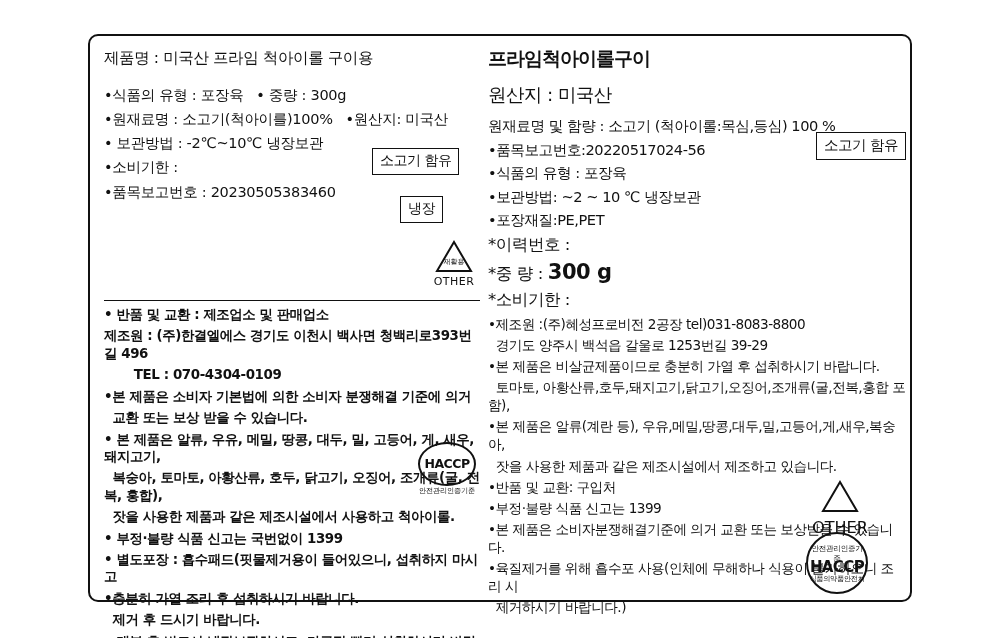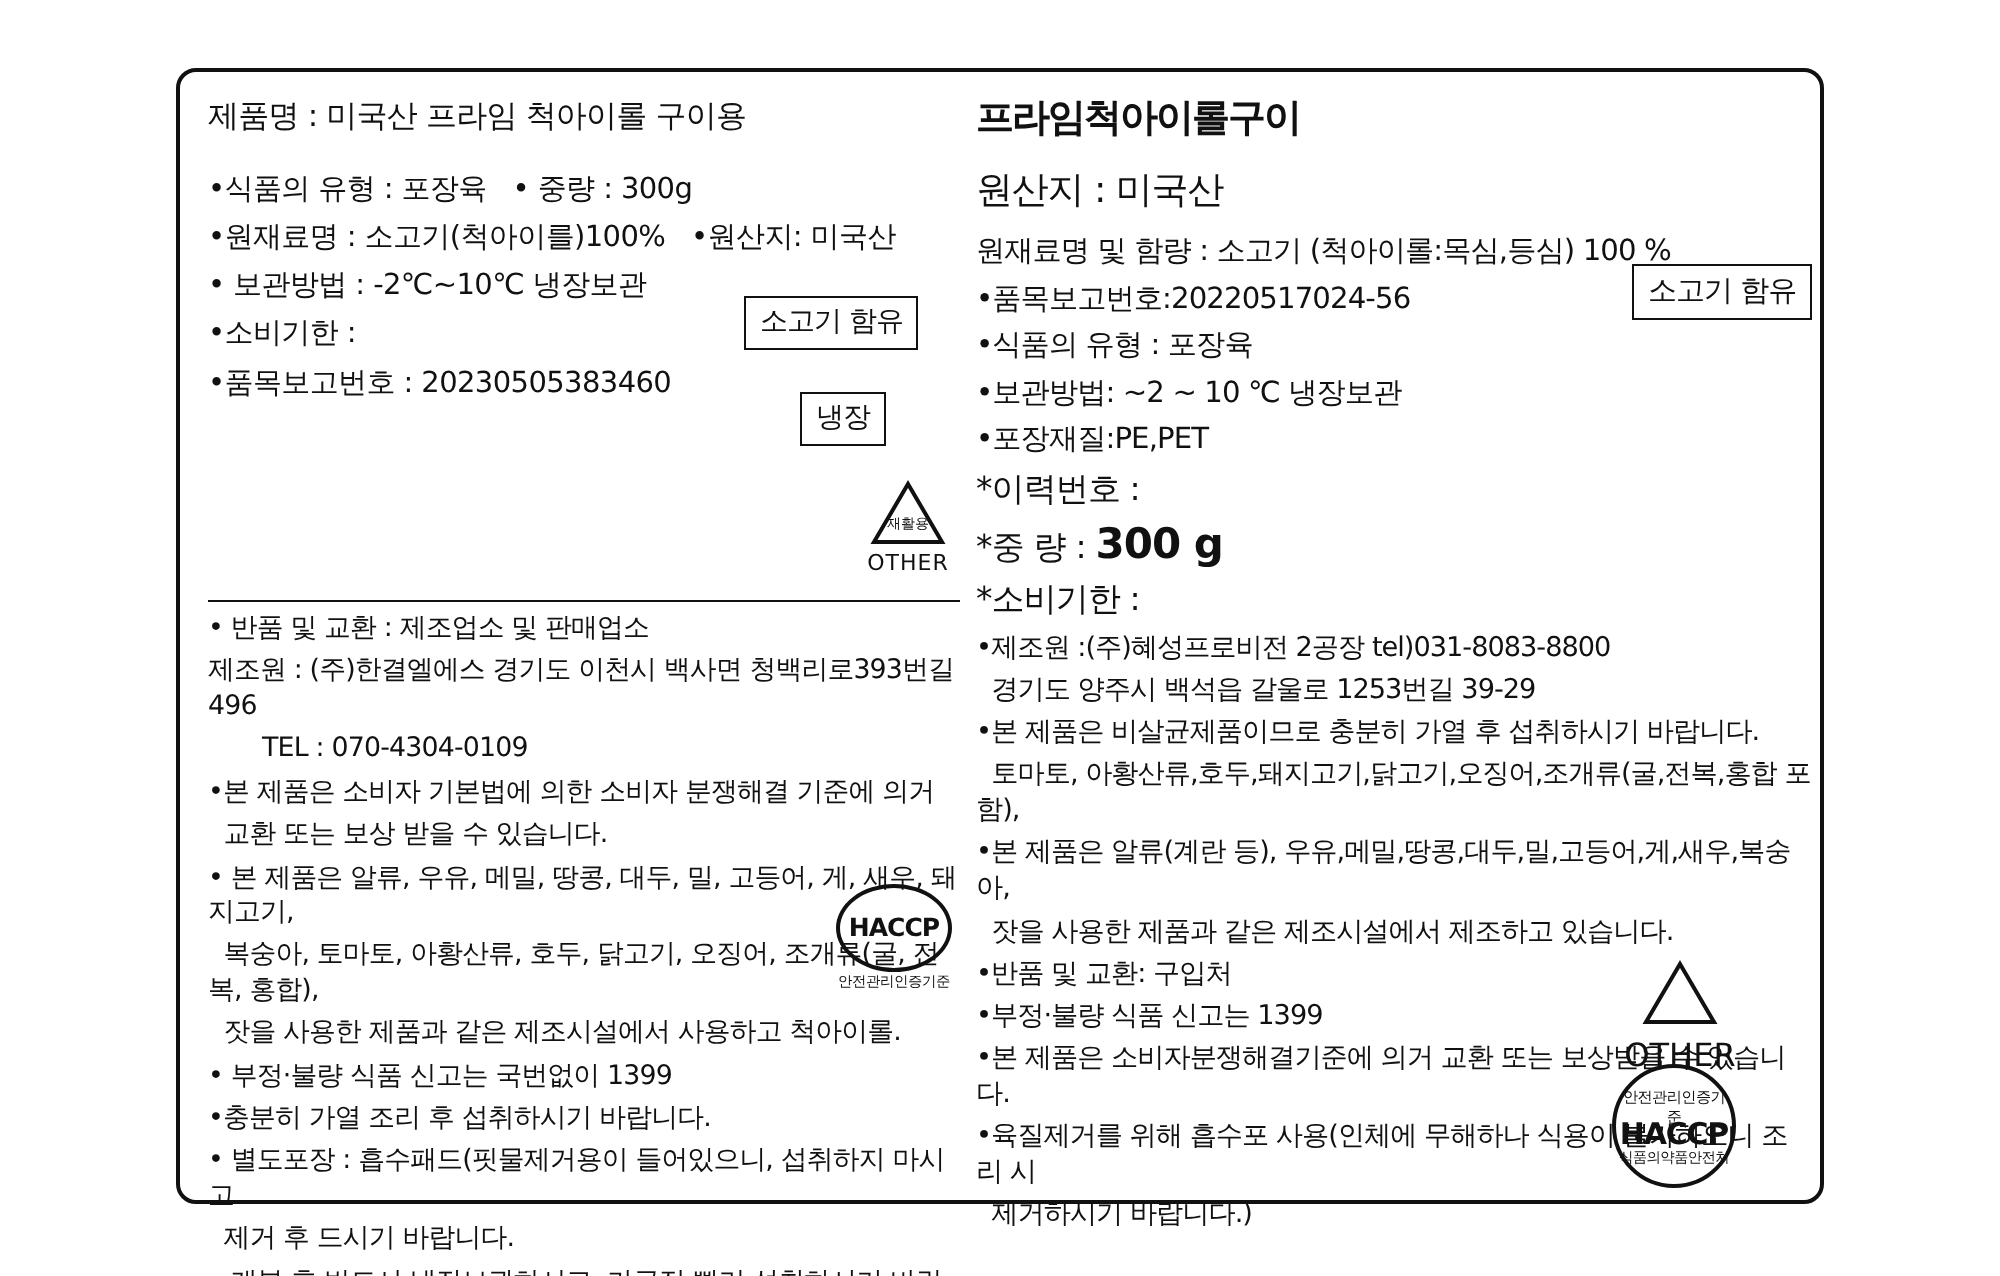--- a/index.html
+++ b/index.html
@@ -81,20 +81,21 @@
     border-top: 1px solid #111111;
   }
   .l-lower {
     position: absolute;
     left: 4px;
     top: 262px;
     right: 0;
   }
   .l-lower .line {
     margin-bottom: 4px;
+    font-weight: bold;
   }
 
   
   .stamp {
     position: absolute;
     border: 1px solid #111111;
     font-size: 14px;
     padding: 3px 7px 4px 7px;
     letter-spacing: -0.5px;
     background: #ffffff;
@@ -276,22 +277,22 @@
       <div class="l-lower">
         <div class="line tiny">• 반품 및 교환 : 제조업소 및 판매업소</div>
         <div class="line tiny">제조원 : (주)한결엘에스 경기도 이천시 백사면 청백리로393번길 496</div>
         <div class="line tiny">       TEL : 070-4304-0109</div>
         <div class="line tiny">•본 제품은 소비자 기본법에 의한 소비자 분쟁해결 기준에 의거</div>
         <div class="line tiny">  교환 또는 보상 받을 수 있습니다.</div>
         <div class="line tiny">• 본 제품은 알류, 우유, 메밀, 땅콩, 대두, 밀, 고등어, 게, 새우, 돼지고기,</div>
         <div class="line tiny">  복숭아, 토마토, 아황산류, 호두, 닭고기, 오징어, 조개류(굴, 전복, 홍합),</div>
         <div class="line tiny">  잣을 사용한 제품과 같은 제조시설에서 사용하고 척아이롤.</div>
         <div class="line tiny">• 부정·불량 식품 신고는 국번없이 1399</div>
+        <div class="line tiny">• 별도포장 : 흡수패드(핏물제거용이 들어있으니, 섭취하지 마시고</div>
         <div class="line tiny">•충분히 가열 조리 후 섭취하시기 바랍니다.</div>
-        <div class="line tiny">• 별도포장 : 흡수패드(핏물제거용이 들어있으니, 섭취하지 마시고</div>
         <div class="line tiny">  제거 후 드시기 바랍니다.</div>
         <div class="line tiny">• 개봉 후 반드시 냉장보관하시고, 가급적 빨리 섭취하시기 바랍니다.</div>
 
       </div>
 
       <div class="mark-haccp">
         <div class="haccp-oval">
           <span>HACCP</span>
         </div>
         <div class="haccp-sub">안전관리인증기준</div>

